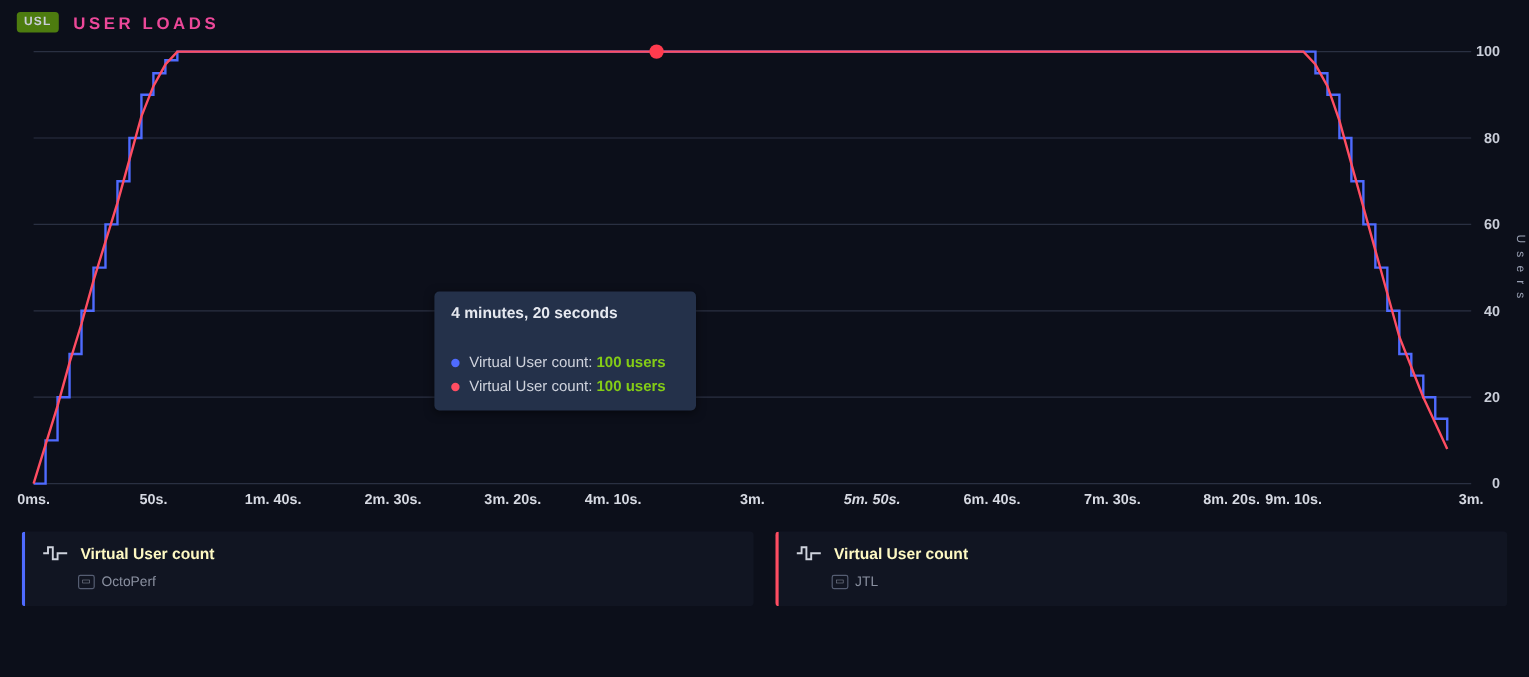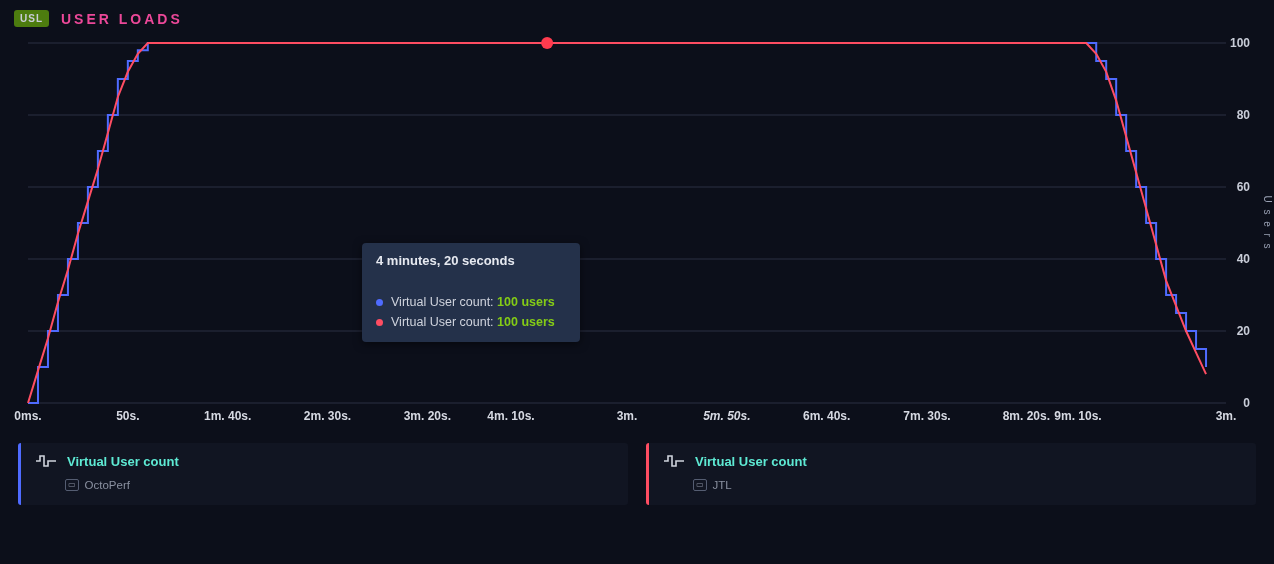--- a/index.html
+++ b/index.html
@@ -17,21 +17,21 @@
   .x-ticks{position:relative;margin:0 48px 0 28px;height:28px}
   .x-tick{position:absolute;top:6px;font-size:12px;color:#d6d9e2;font-weight:600;transform:translateX(-50%);white-space:nowrap}
   .tooltip{position:absolute;background:#24314a;border-radius:4px;padding:10px 14px;box-shadow:0 2px 8px rgba(0,0,0,.5);min-width:190px}
   .tooltip-title{color:#e6e9f0;font-weight:700;font-size:13px;margin-bottom:24px}
   .tooltip-row{display:flex;align-items:center;gap:8px;color:#cfd3dd;font-size:12.5px;line-height:1.6}
   .dot{width:7px;height:7px;border-radius:50%;flex:0 0 auto}
   .legend-row{display:flex;gap:18px;padding:12px 18px 0 18px}
   .legend-card{flex:1;background:#111522;border-radius:3px;padding:10px 12px 14px 14px;position:relative;border-left:3px solid}
   .legend-top{display:flex;align-items:center;gap:10px}
   .legend-icon svg{display:block}
-  .legend-title{color:#5eead4;font-weight:700;font-size:13px}
+  .legend-title{color:#fef9c3;font-weight:700;font-size:13px}
   .legend-sub{display:flex;align-items:center;gap:6px;margin:10px 0 0 30px;color:#8a90a0;font-size:11.5px}
   .sub-icon{display:inline-flex;border:1px solid #555d72;border-radius:2px;padding:1px 2px;font-size:8px;color:#8a90a0;line-height:1}
   b{color:#84cc16;font-weight:700}
 </style>
 </head>
 <body>
 
 <div class="header">
   <span class="badge">USL</span>
   <span class="title">USER LOADS</span>

